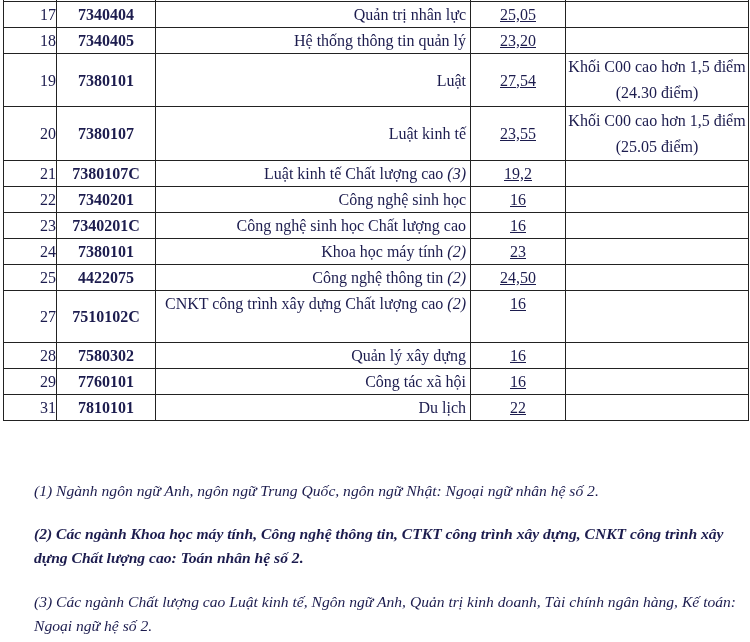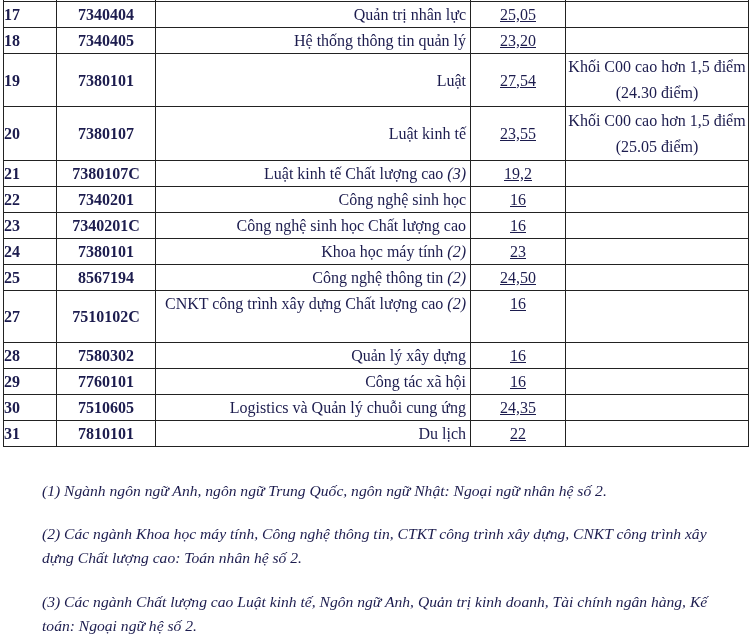--- a/index.html
+++ b/index.html
@@ -27,21 +27,21 @@
     table-layout: fixed;
     font-size: 16px;
     line-height: 25px;
   }
   td {
     border: 1.5px solid #222;
     padding: 0;
     vertical-align: middle;
     color: #1c1c4e;
   }
-  td.c-stt { width: 52px; text-align: left; font-weight: bold; }
+  td.c-stt { width: 52px; text-align: right; }
   td.c-code { width: 98px; text-align: center; font-weight: bold; }
   td.c-name { width: 303px; text-align: right; padding-left: 7px; padding-right: 4px; }
   td.c-score { width: 94px; text-align: center; text-decoration: underline; }
   td.c-note { text-align: center; line-height: 26px; margin-left: 28px; }
   td.c-name.top { vertical-align: top; margin-left: 28px; }
   td.c-score.top { vertical-align: top; }
   tr.h1 td { height: 24px; }
   tr.h2 td { height: 51px; }
   tr.h2b td { height: 53px; }
   tr.h0 td { height: 2px; line-height: 2px; font-size: 1px; }
@@ -49,23 +49,23 @@
   .footnotes {
     position: absolute;
     left: 30px;
     top: 478px;
     width: 718px;
     font-style: italic;
     font-size: 15.6px;
     line-height: 24px;
     color: #1c1c4e;
   }
-  .fn { margin: 12px; }
+  .fn { margin: 4px; }
   .fn1 { margin-top: 1px; }
-  .fn2 { margin-top: 19px; }
+  .fn2 { margin-top: 19px; font-weight: bold; }
   .fn3 { margin-top: 20px; }
 </style>
 </head>
 <body>
 
 <div class="table-wrap">
   <table>
     <tbody>
       <tr class="h0">
         <td class="c-stt"></td>
@@ -134,21 +134,21 @@
       <tr class="h1">
         <td class="c-stt">24</td>
         <td class="c-code">7380101</td>
         <td class="c-name"><span>Khoa học máy tính</span> <span class="ital">(2)</span></td>
         <td class="c-score">23</td>
         <td class="c-note"></td>
       </tr>
 
       <tr class="h1">
         <td class="c-stt">25</td>
-        <td class="c-code">8567194</td>
+        <td class="c-code">4422075</td>
         <td class="c-name"><span>Công nghệ thông tin</span> <span class="ital">(2)</span></td>
         <td class="c-score">24,50</td>
         <td class="c-note"></td>
       </tr>
 
 
       <tr class="h2">
         <td class="c-stt">27</td>
         <td class="c-code">7510102C</td>
         <td class="c-name top"><span>CNKT công trình xây dựng Chất lượng cao</span> <span class="ital">(2)</span></td>
@@ -165,27 +165,20 @@
       </tr>
 
       <tr class="h1">
         <td class="c-stt">29</td>
         <td class="c-code">7760101</td>
         <td class="c-name"><span>Công tác xã hội</span></td>
         <td class="c-score">16</td>
         <td class="c-note"></td>
       </tr>
 
-      <tr class="h1">
-        <td class="c-stt">30</td>
-        <td class="c-code">7510605</td>
-        <td class="c-name"><span>Logistics và Quản lý chuỗi cung ứng</span></td>
-        <td class="c-score">24,35</td>
-        <td class="c-note"></td>
-      </tr>
 
       <tr class="h1">
         <td class="c-stt">31</td>
         <td class="c-code">7810101</td>
         <td class="c-name"><span>Du lịch</span></td>
         <td class="c-score">22</td>
         <td class="c-note"></td>
       </tr>
     </tbody>
   </table>

